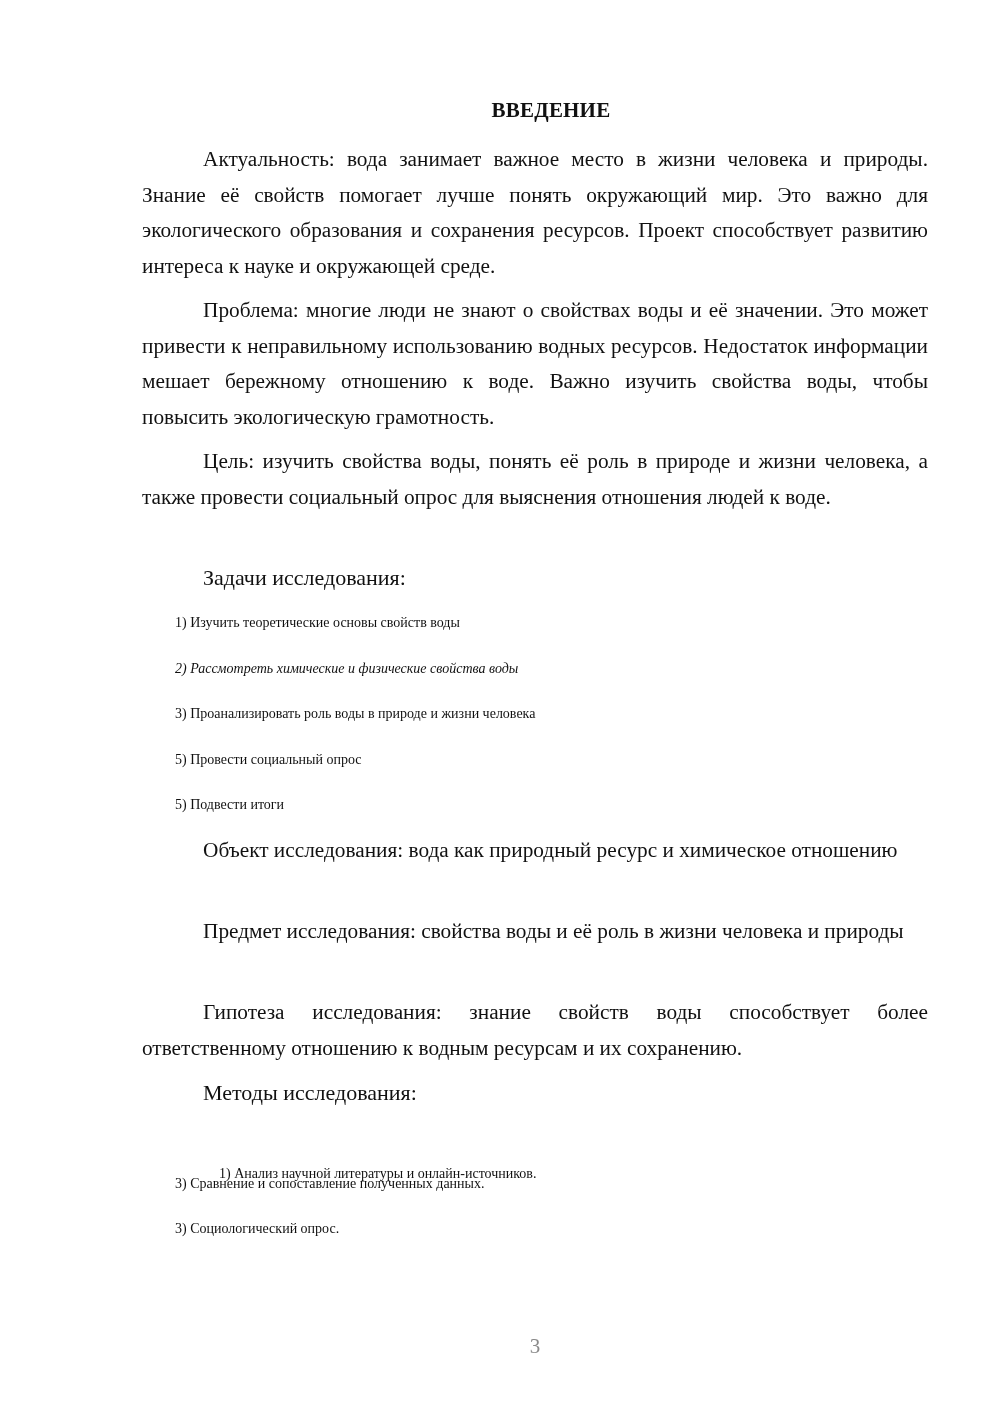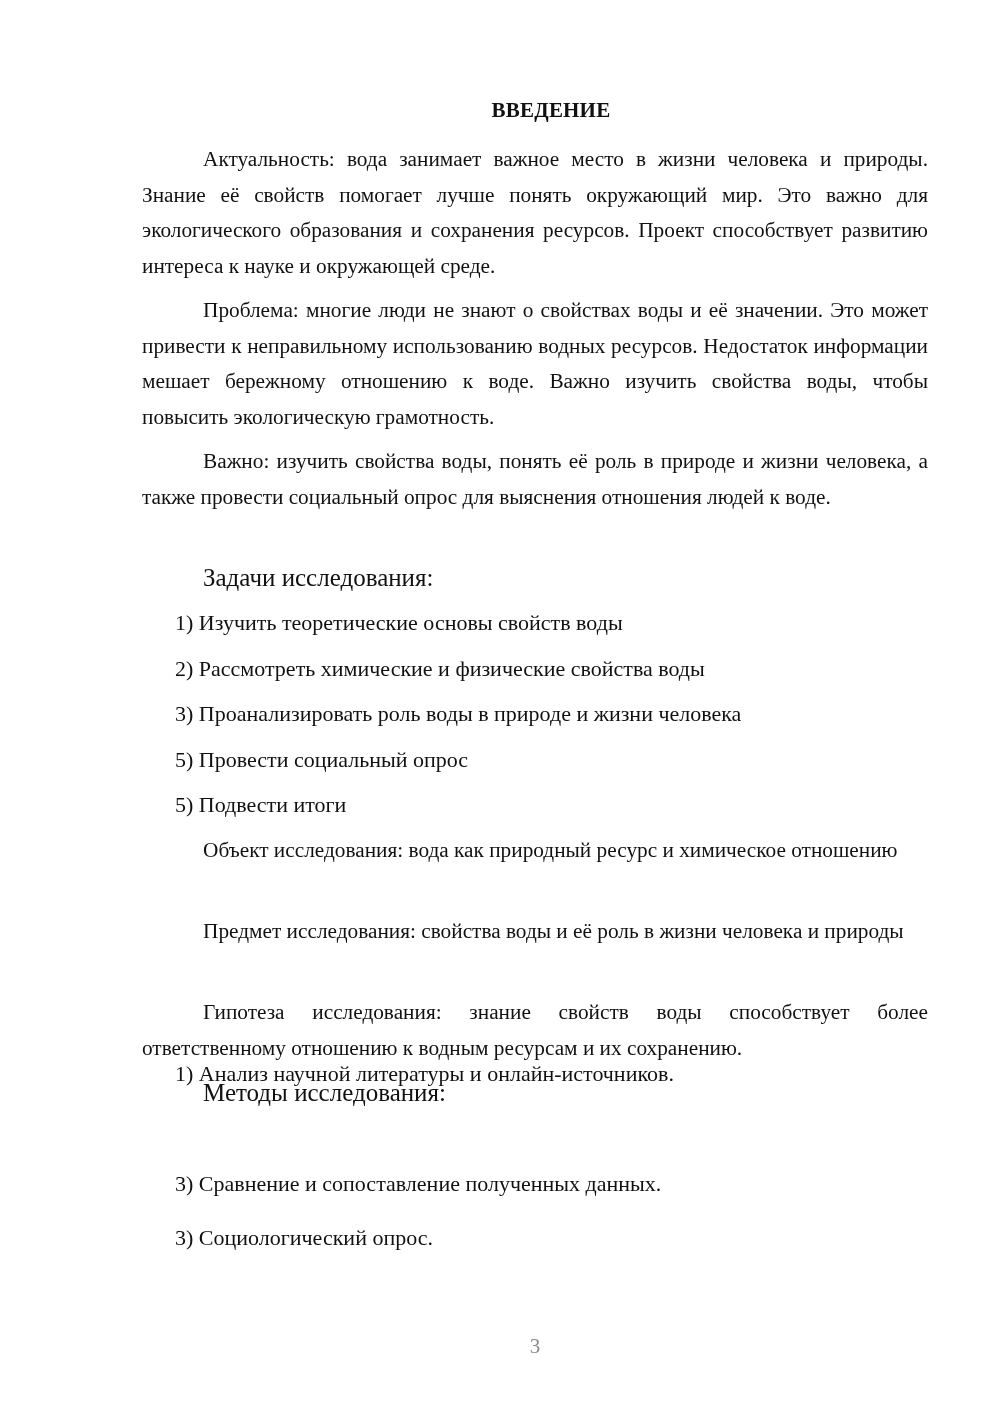--- a/index.html
+++ b/index.html
@@ -40,29 +40,29 @@
       font-size: 21.3px;
       line-height: 35.5px;
       text-align: justify;
       text-indent: 61px;
       margin: 0;
     }
     .para.last-left { text-align-last: left; }
     .heading-line {
       position: absolute;
       left: 61px;
-      font-size: 25px;
+      font-size: 22px;
       line-height: 35.5px;
       white-space: nowrap;
       text-align: right;
     }
     .list-item {
       position: absolute;
       left: 33px;
-      font-size: 22px;
+      font-size: 14px;
       line-height: 35.5px;
       white-space: nowrap;
     }
     .page-number {
       position: absolute;
       top: 1332px;
       left: 0;
       width: 786px;
       text-align: center;
       font-size: 21px;
@@ -74,37 +74,37 @@
 <body>
 
 <div class="page">
 
   <div class="title">ВВЕДЕНИЕ</div>
 
   <p class="para last-left" style="top:142px;">Актуальность: вода занимает важное место в жизни человека и природы. Знание её свойств помогает лучше понять окружающий мир. Это важно для экологического образования и сохранения ресурсов. Проект способствует развитию интереса к науке и окружающей среде.</p>
 
   <p class="para last-left" style="top:293px;">Проблема: многие люди не знают о свойствах воды и её значении. Это может привести к неправильному использованию водных ресурсов. Недостаток информации мешает бережному отношению к воде. Важно изучить свойства воды, чтобы повысить экологическую грамотность.</p>
 
-  <p class="para last-left" style="top:444px;">Важно: изучить свойства воды, понять её роль в природе и жизни человека, а также провести социальный опрос для выяснения отношения людей к воде.</p>
+  <p class="para last-left" style="top:444px;">Цель: изучить свойства воды, понять её роль в природе и жизни человека, а также провести социальный опрос для выяснения отношения людей к воде.</p>
 
   <div class="heading-line" style="top:560px;">Задачи исследования:</div>
 
   <div class="list-item" style="top:605px;">1) Изучить теоретические основы свойств воды</div>
-  <div class="list-item" style="top:651px;">2) Рассмотреть химические и физические свойства воды</div>
+  <div class="list-item" style="top:651px;font-style:italic;">2) Рассмотреть химические и физические свойства воды</div>
   <div class="list-item" style="top:696px;">3) Проанализировать роль воды в природе и жизни человека</div>
   <div class="list-item" style="top:742px;">5) Провести социальный опрос</div>
   <div class="list-item" style="top:787px;">5) Подвести итоги</div>
 
   <p class="para last-left" style="top:833px;">Объект исследования: вода как природный ресурс и химическое отношению</p>
 
   <p class="para last-left" style="top:995px;">Гипотеза исследования: знание свойств воды способствует более ответственному отношению к водным ресурсам и их сохранению.</p>
 
   <p class="para last-left" style="top:914px;">Предмет исследования: свойства воды и её роль в жизни человека и природы</p>
 
   <div class="heading-line" style="top:1075px;">Методы исследования:</div>
 
-  <div class="list-item" style="top:1056px;">1) Анализ научной литературы и онлайн-источников.</div>
+  <div class="list-item" style="top:1156px;margin-left:44px;">1) Анализ научной литературы и онлайн-источников.</div>
   <div class="list-item" style="top:1166px;">3) Сравнение и сопоставление полученных данных.</div>
-  <div class="list-item" style="top:1211px;margin-top:9px;">3) Социологический опрос.</div>
+  <div class="list-item" style="top:1211px;">3) Социологический опрос.</div>
 
   <div class="page-number">3</div>
 
 </div>
 
 </body></html>

